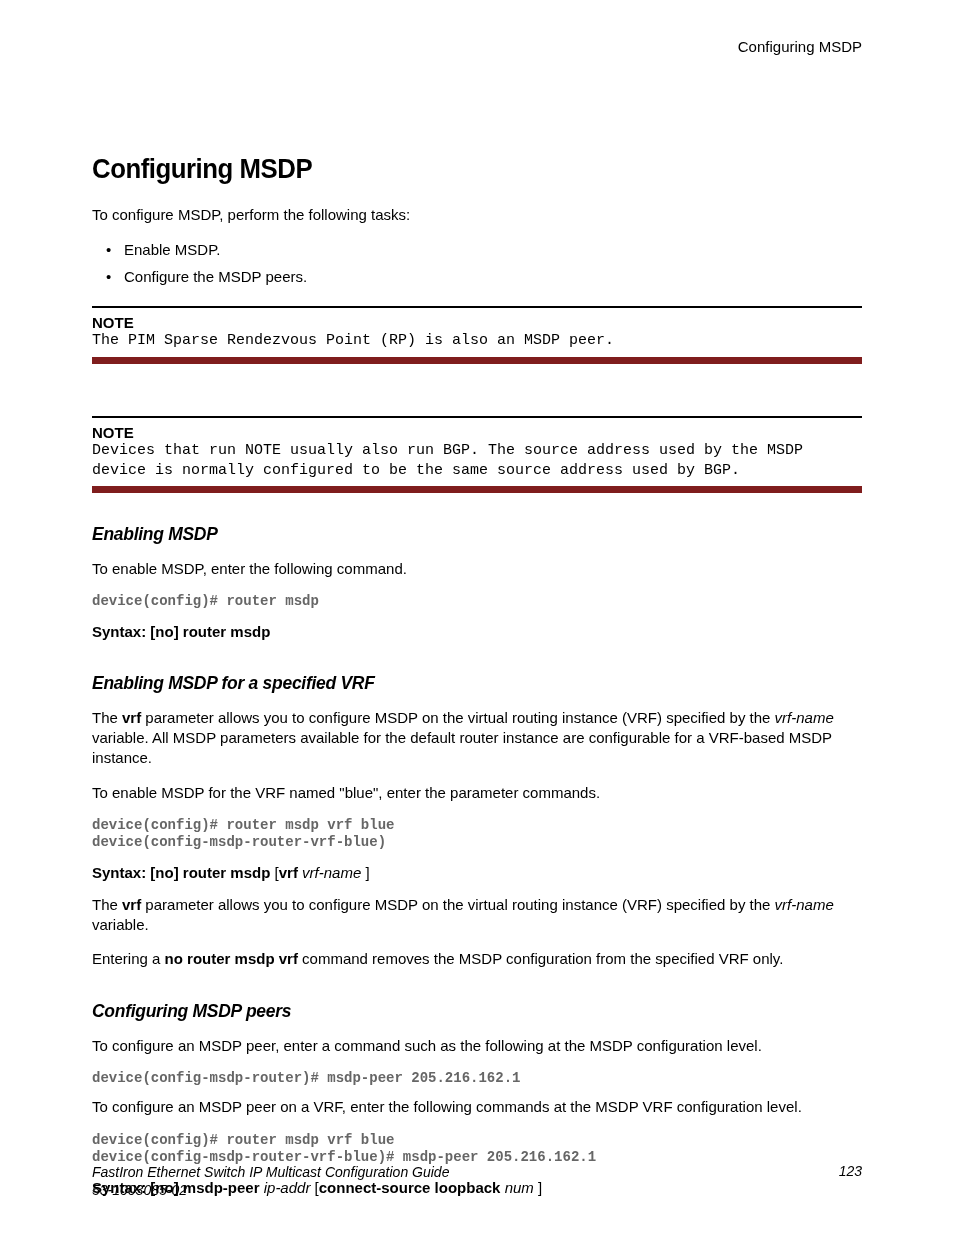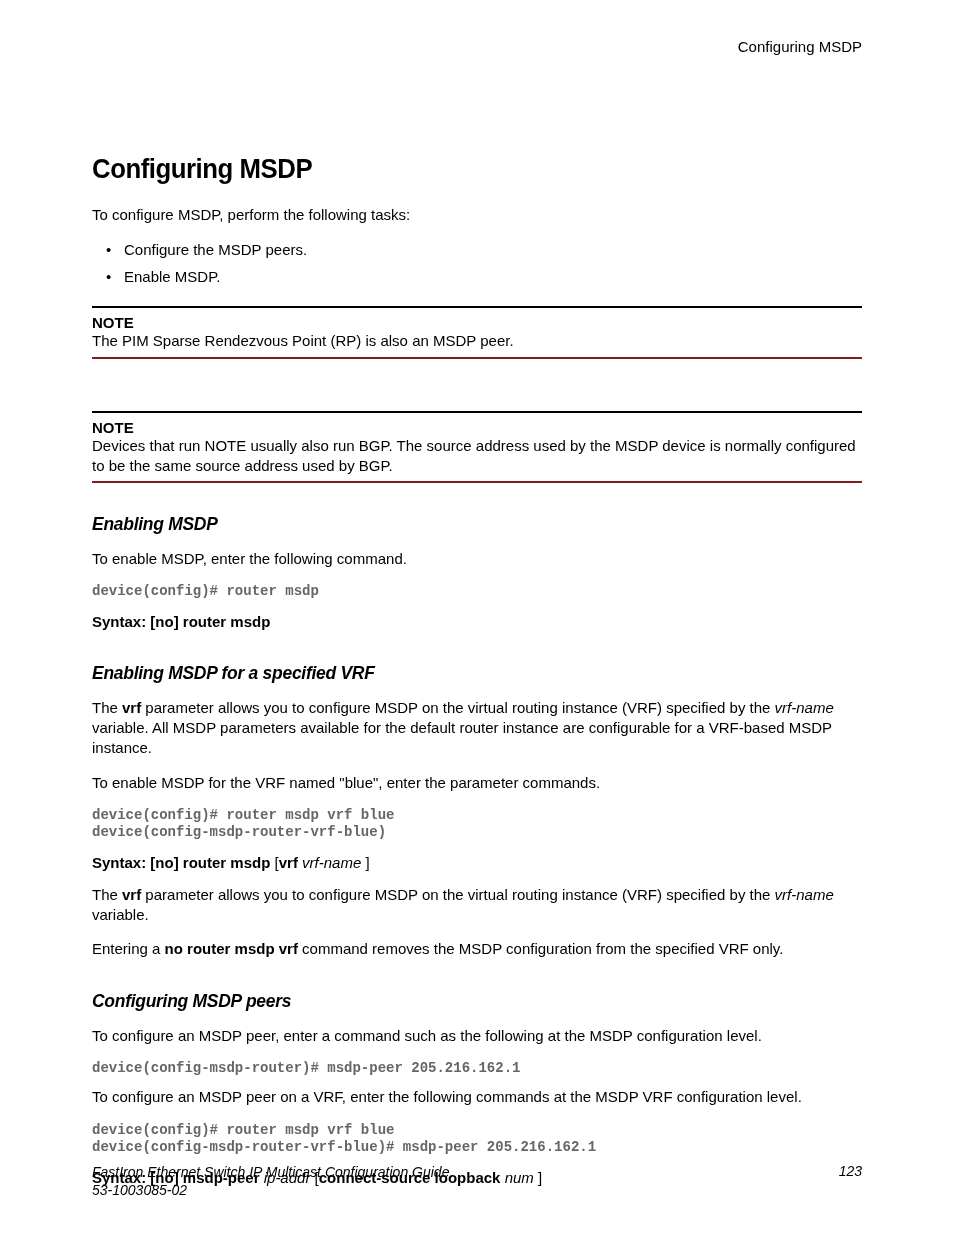--- a/index.html
+++ b/index.html
@@ -43,26 +43,26 @@
     margin-bottom: 4px;
     line-height: 1.5;
   }
   ul.bullets li::before {
     content: "•";
     position: absolute;
     left: -18px;
   }
   .note-block {
     border-top: 2px solid #000;
-    border-bottom: 2px solid #7f1d1d;
+    border-bottom: 7px solid #7f1d1d;
     margin: 18px 0 24px 0;
     padding: 6px 0 5px 0;
   }
   .note-label { font-weight: bold; font-size: 15px; }
-  .note-text { font-size: 15px; line-height: 1.35; }
+  .note-text { font-size: 15px; line-height: 1.35; font-family: Liberation Mono, monospace; }
   h2.subhead {
     font-family: "Arial Narrow", Arial, sans-serif;
     font-style: italic;
     font-weight: bold;
     font-size: 19px;
     margin: 30px 0 14px 0;
     letter-spacing: -0.3px;
     transform: scaleX(0.92);
     transform-origin: left center;
   }
@@ -99,22 +99,22 @@
 
 <div class="page">
 
   <div class="running-header">Configuring MSDP</div>
 
   <h1 class="section-title">Configuring MSDP</h1>
 
   <p>To configure MSDP, perform the following tasks:</p>
 
   <ul class="bullets">
+    <li>Enable MSDP.</li>
     <li>Configure the MSDP peers.</li>
-    <li>Enable MSDP.</li>
   </ul>
 
   <div class="note-block">
     <div class="note-label">NOTE</div>
     <div class="note-text">The PIM Sparse Rendezvous Point (RP) is also an MSDP peer.</div>
   </div>
 
   <div class="note-spacer"></div>
 
   <div class="note-block">

